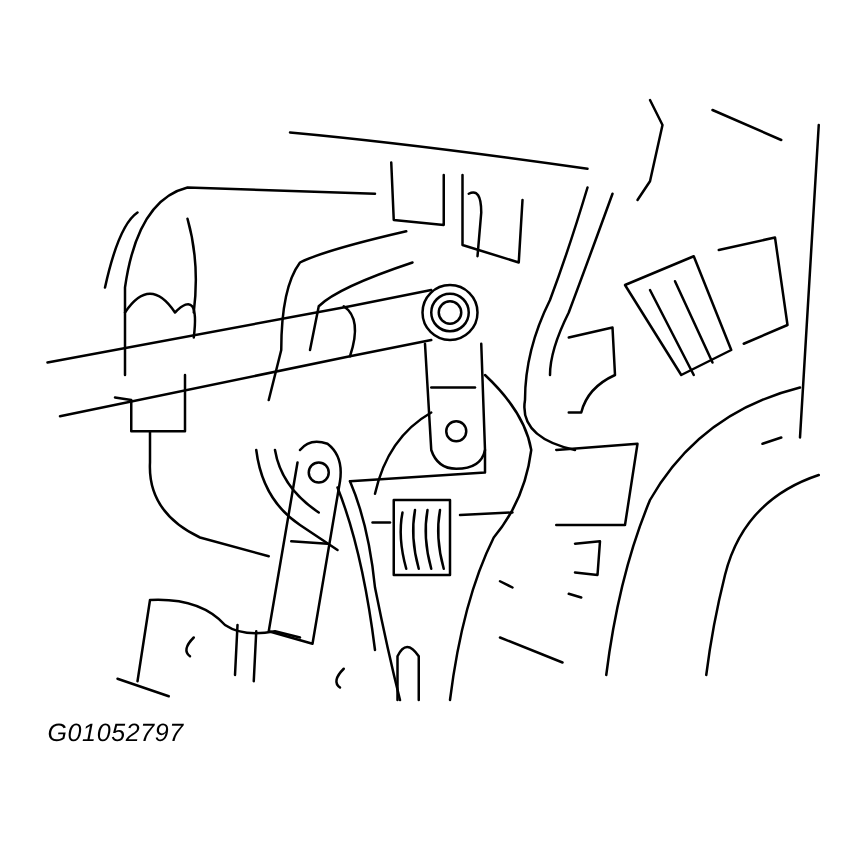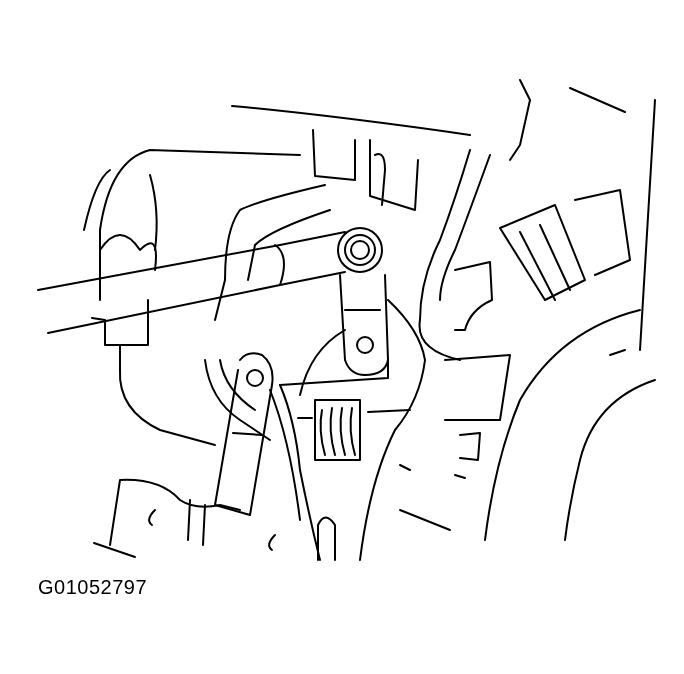--- a/index.html
+++ b/index.html
@@ -1,19 +1,19 @@
 <!DOCTYPE html>
 <html><head>
 <meta charset="utf-8">
 <style>
   html, body { margin: 0; padding: 0; background: #ffffff; }
   body { width: 684px; height: 674px; position: relative; overflow: hidden; font-family: "Liberation Sans", sans-serif; }
   #drawing { position: absolute; left: 0; top: 0; width: 684px; height: 674px; }
   #drawing path, #drawing line, #drawing polyline, #drawing circle, #drawing rect, #drawing ellipse { fill: none; stroke: #000; stroke-width: 2; stroke-linecap: round; stroke-linejoin: round; }
-  .fig-id { position: absolute; left: 38px; top: 576px; font-size: 20px; color: #000; letter-spacing: 0.5px; }
+  .fig-id { position: absolute; left: 38px; top: 576px; font-size: 20px; color: #000; letter-spacing: 0.5px; font-style: italic; }
 </style>
 </head>
 <body>
 
 <svg id="drawing" viewBox="0 0 684 674" xmlns="http://www.w3.org/2000/svg">
 
   <path d="M232 106 Q330 115 470 135"></path>
   <path d="M520 80 L530 100 L520 145 L510 160"></path>
   <path d="M570 88 L625 112 M655 100 L640 350"></path>
   <path d="M625 350 L610 355"></path>

